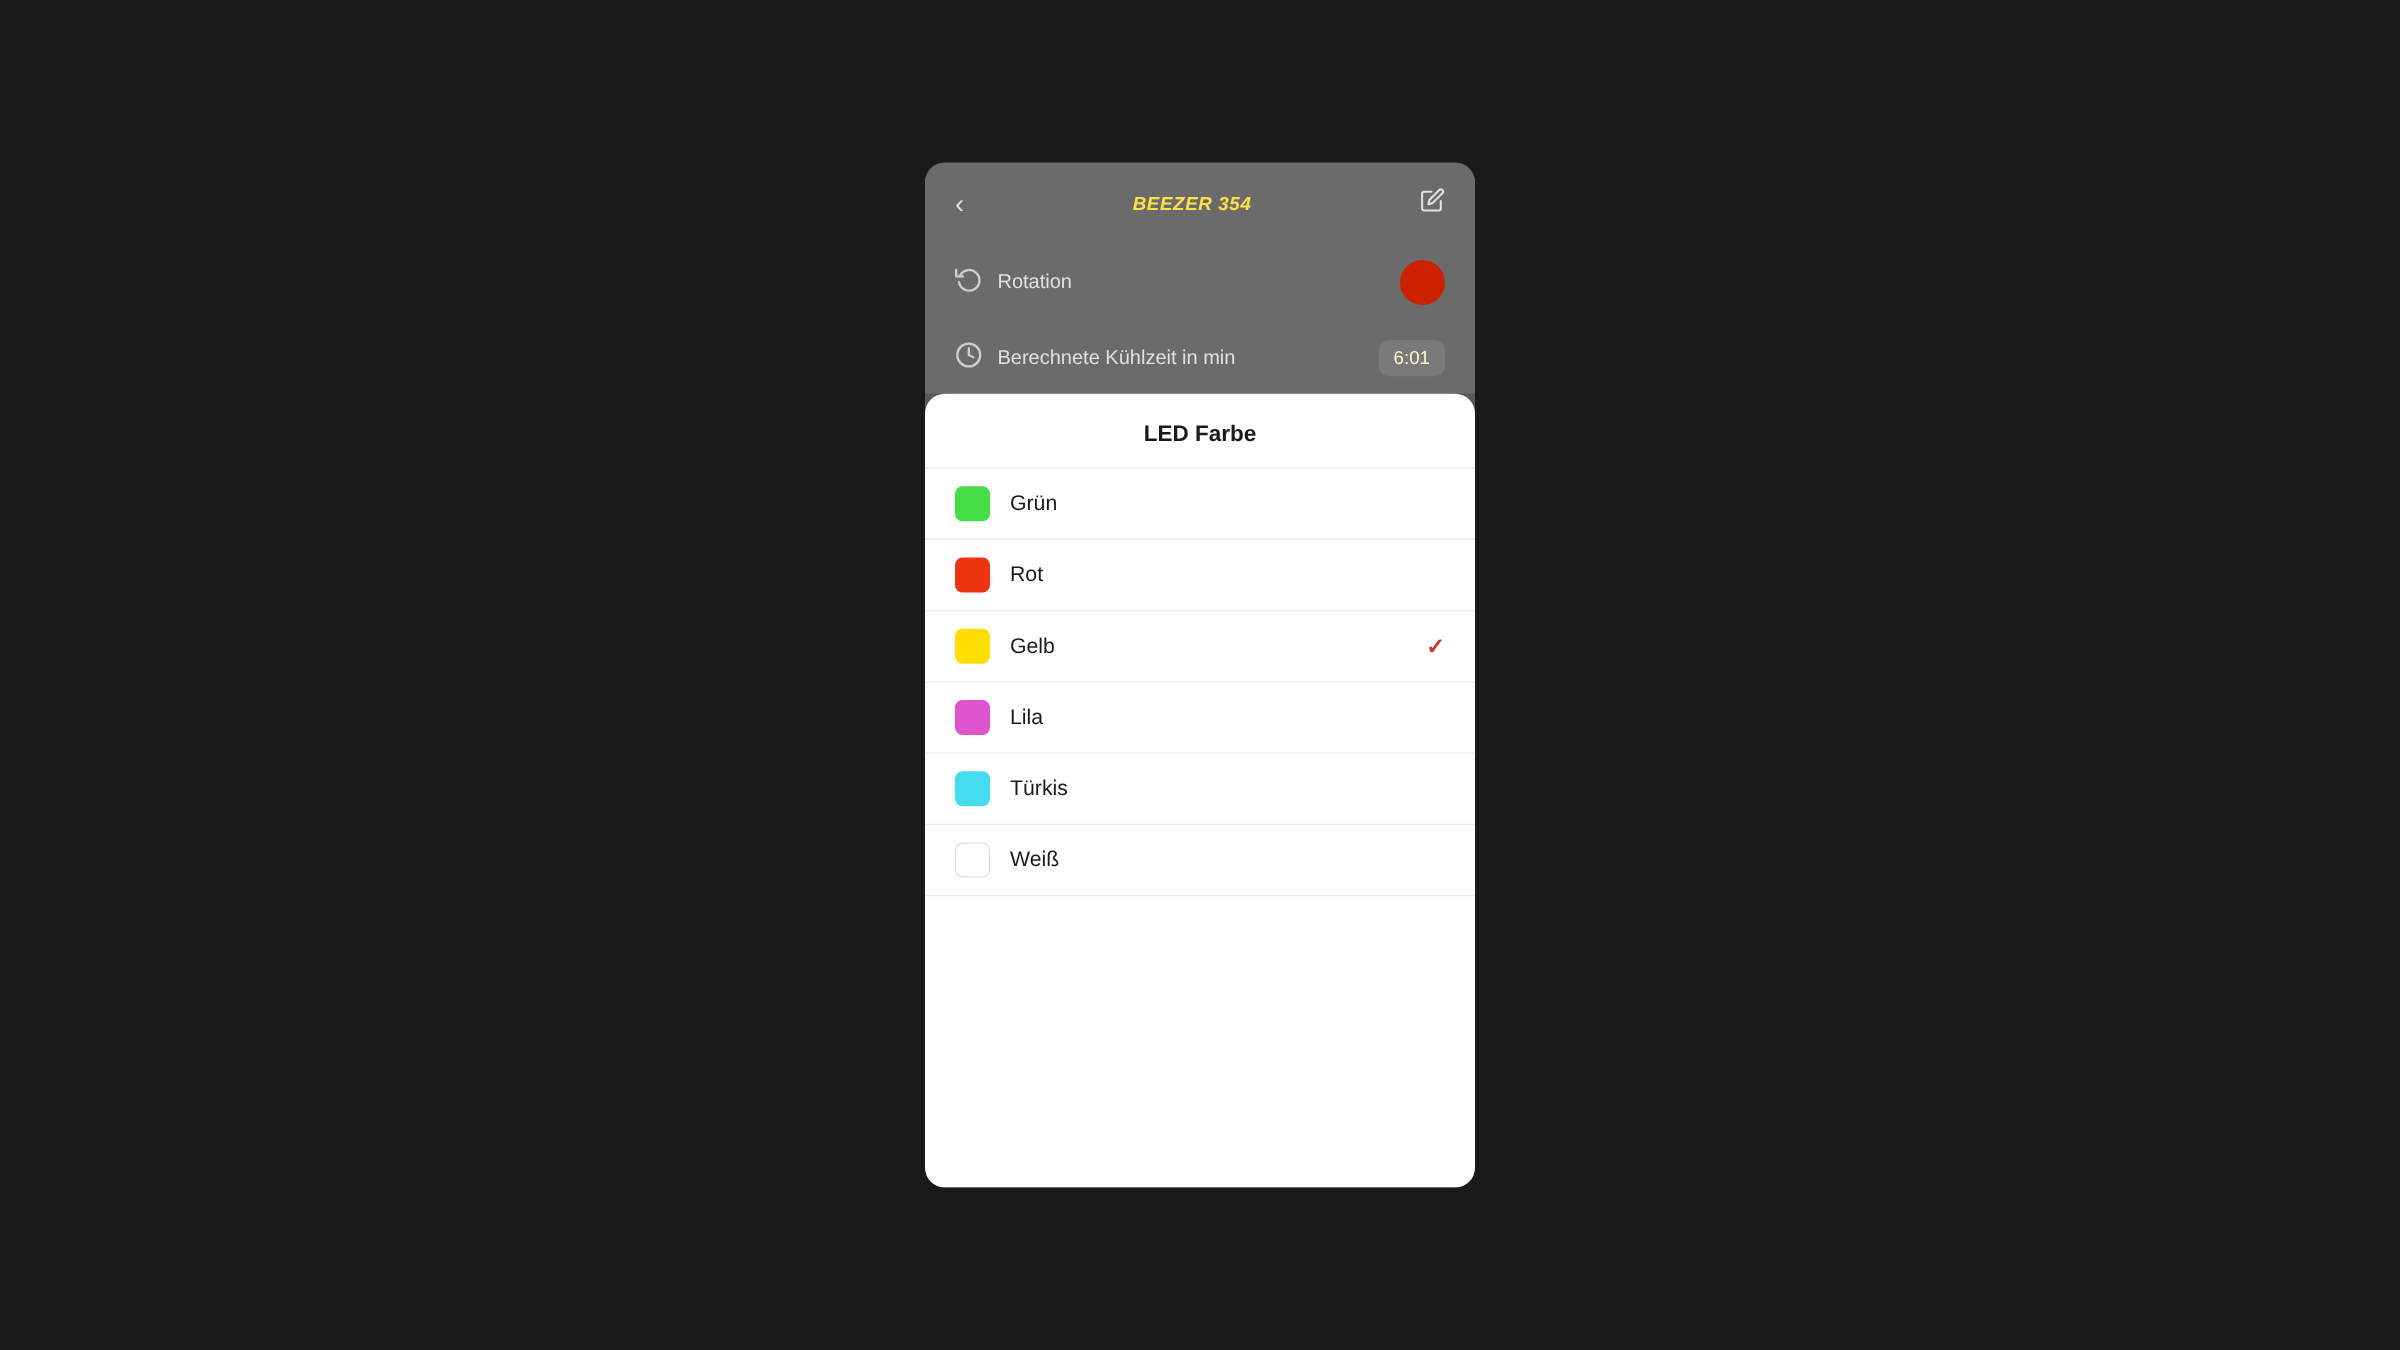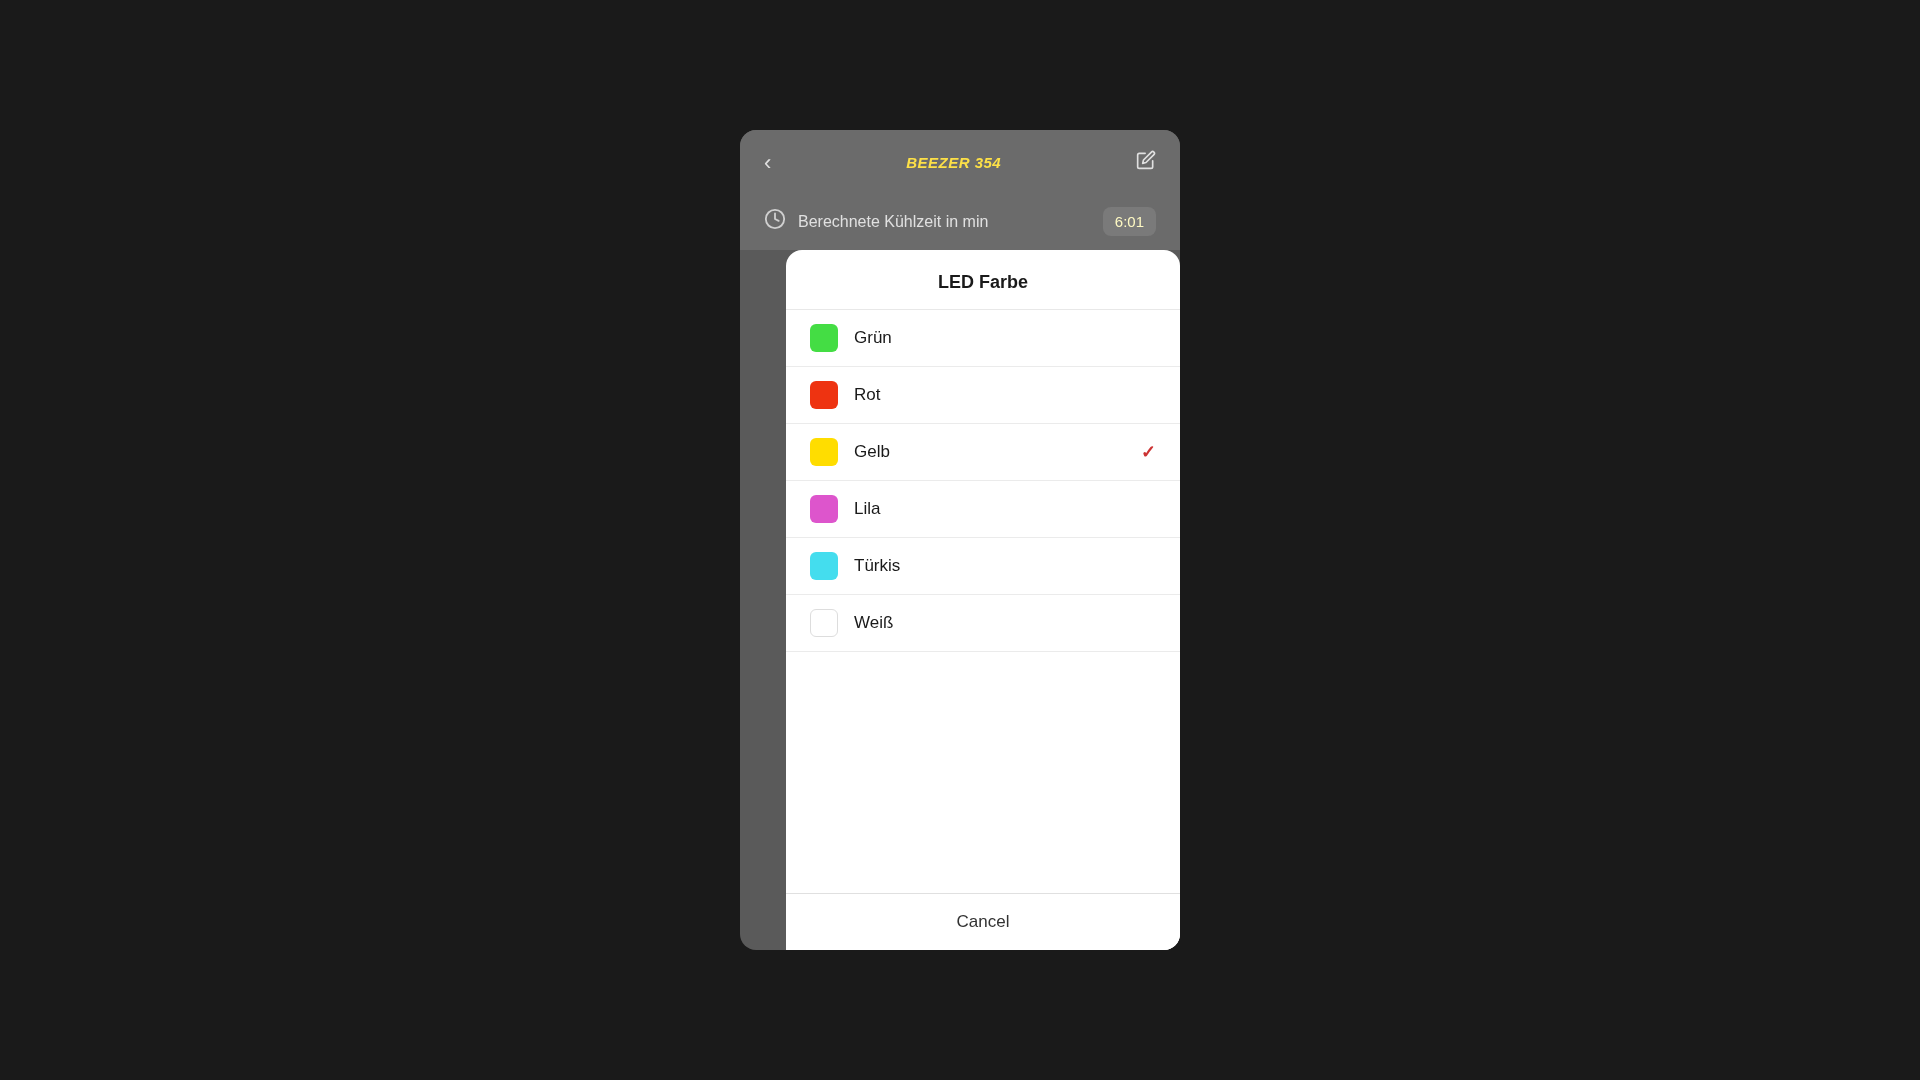--- a/index.html
+++ b/index.html
@@ -113,21 +113,20 @@
       text-align: center;
     }
 
     .bottom-sheet {
       background: #ffffff;
       border-radius: 16px 16px 0 0;
       flex: 1;
       display: flex;
       flex-direction: column;
       overflow: hidden;
-      margin-left: 46px;
     }
 
     .sheet-title {
       text-align: center;
       padding: 22px 20px 16px;
       font-size: 18px;
       font-weight: 600;
       color: #1a1a1a;
       border-bottom: 1px solid #e8e8e8;
     }
@@ -197,20 +196,30 @@
       <span class="header-title">BEEZER 354</span>
       <span class="edit-icon">
         <svg width="20" height="20" viewBox="0 0 24 24" fill="none" stroke="currentColor" stroke-width="2" stroke-linecap="round" stroke-linejoin="round">
           <path d="M11 4H4a2 2 0 0 0-2 2v14a2 2 0 0 0 2 2h14a2 2 0 0 0 2-2v-7"></path>
           <path d="M18.5 2.5a2.121 2.121 0 0 1 3 3L12 15l-4 1 1-4 9.5-9.5z"></path>
         </svg>
       </span>
     </div>
 
     
+    <div class="settings-row">
+      <span class="row-icon">
+        <svg width="22" height="22" viewBox="0 0 24 24" fill="none" stroke="#d0d0d0" stroke-width="2" stroke-linecap="round" stroke-linejoin="round">
+          <polyline points="1 4 1 10 7 10"></polyline>
+          <path d="M3.51 15a9 9 0 1 0 .49-4.95"></path>
+        </svg>
+      </span>
+      <span class="row-label">Rotation</span>
+      <div class="toggle-red"></div>
+    </div>
 
     
     <div class="settings-row">
       <span class="row-icon">
         <svg width="22" height="22" viewBox="0 0 24 24" fill="none" stroke="#d0d0d0" stroke-width="2" stroke-linecap="round" stroke-linejoin="round">
           <circle cx="12" cy="12" r="10"></circle>
           <polyline points="12 6 12 12 16 14"></polyline>
         </svg>
       </span>
       <span class="row-label">Berechnete Kühlzeit in min</span>
@@ -245,15 +254,14 @@
         <div class="color-item">
           <div class="color-swatch swatch-tuerkis"></div>
           <span class="color-name">Türkis</span>
         </div>
         <div class="color-item">
           <div class="color-swatch swatch-weiss"></div>
           <span class="color-name">Weiß</span>
         </div>
       </div>
 
-    <div class="cancel-button">Cancel</div>
   </div>
 </div>
 
 </body></html>

